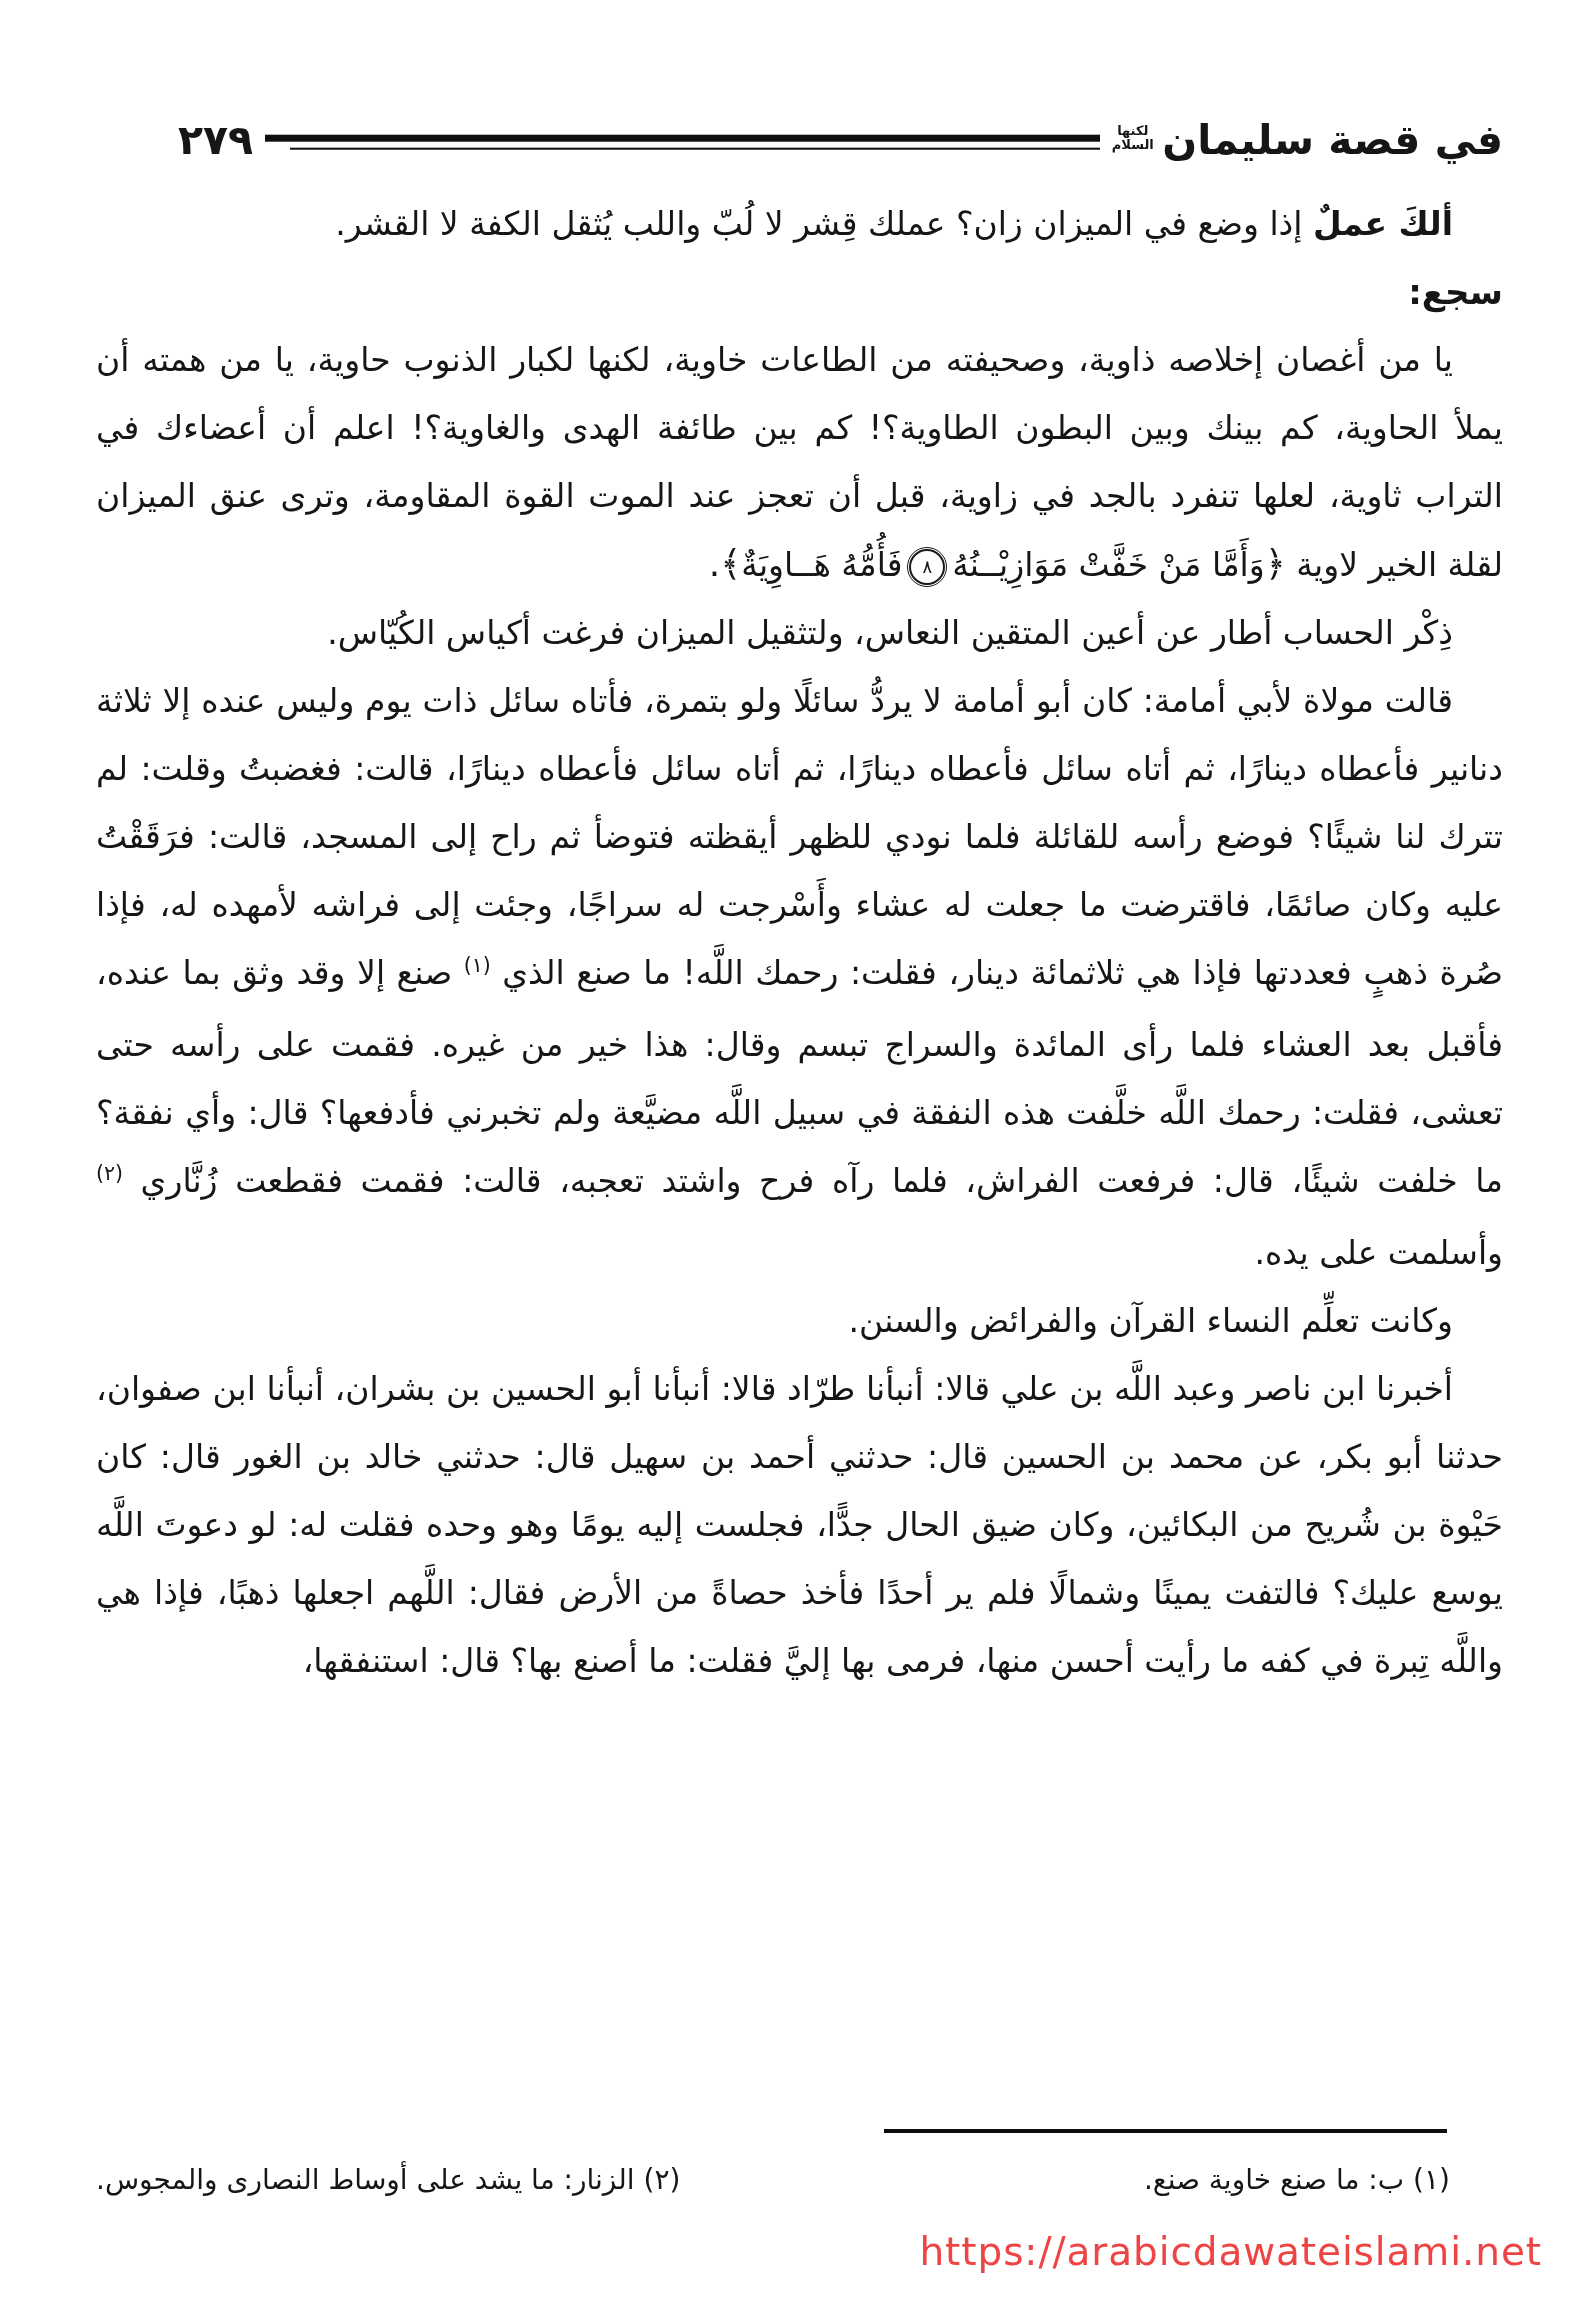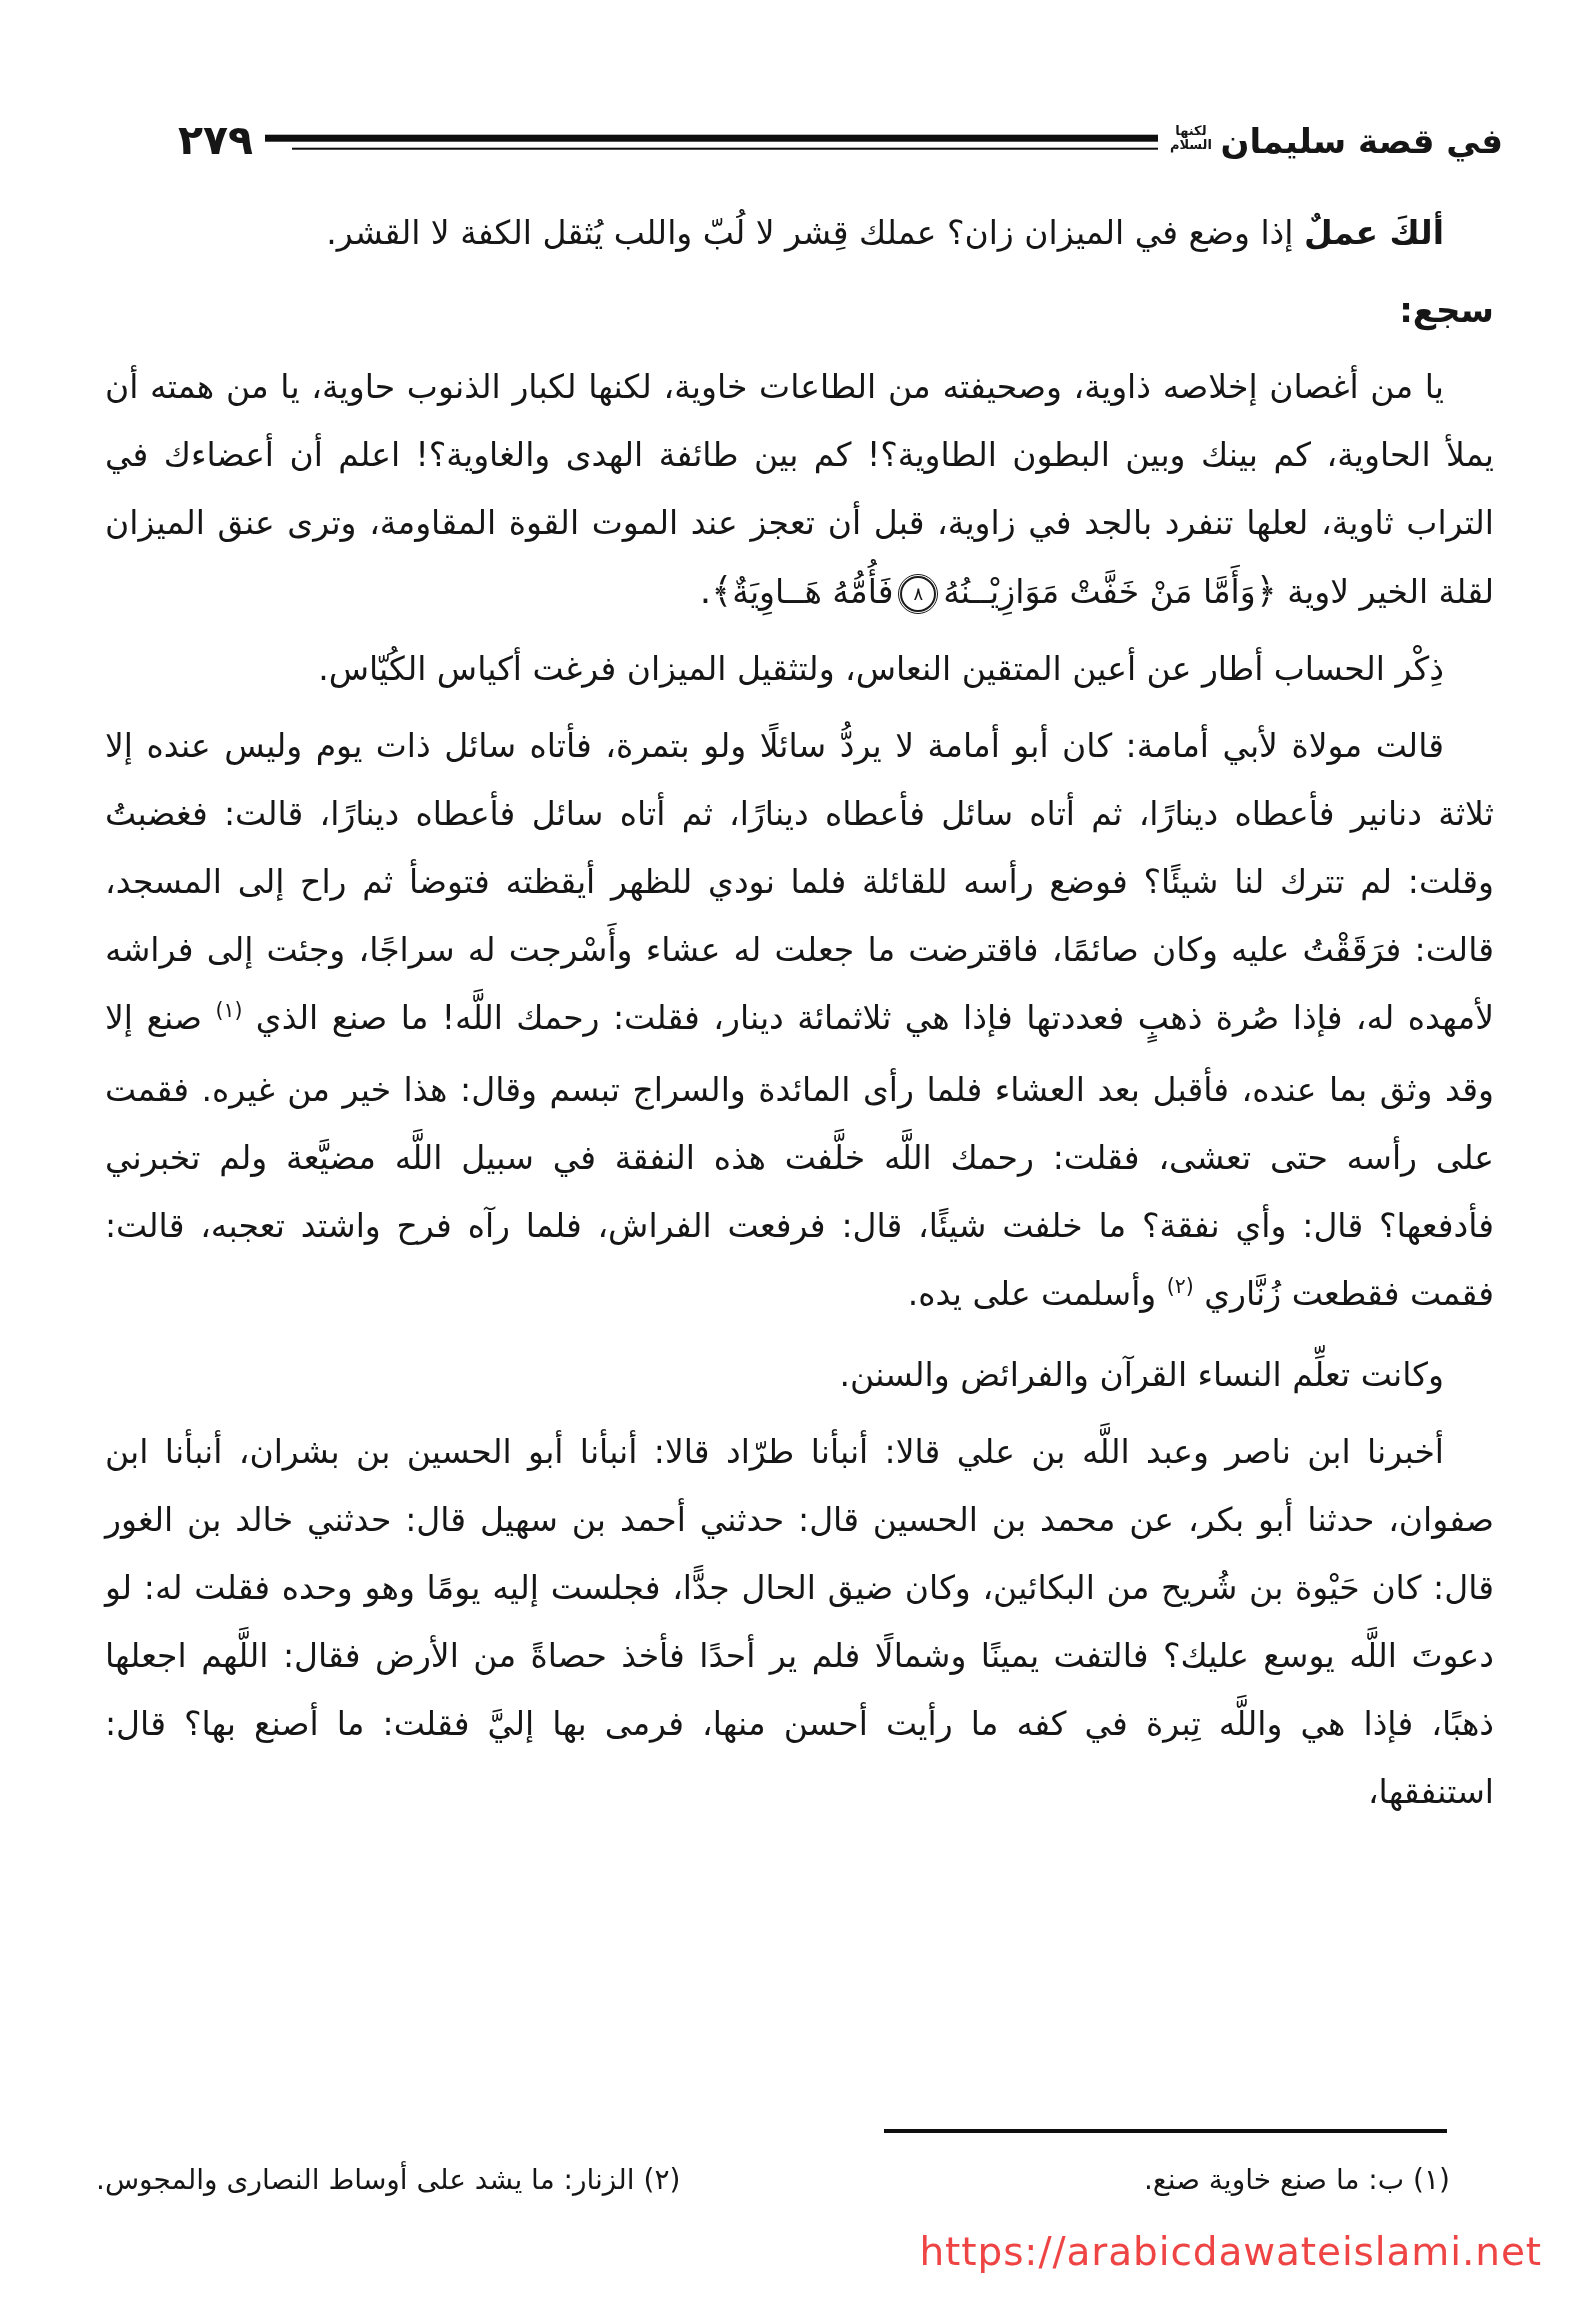--- a/index.html
+++ b/index.html
@@ -25,21 +25,21 @@
     align-items: center;
     padding: 120px 82px 0 96px;
   }
   .title-wrap {
     display: inline-flex;
     align-items: center;
     gap: 8.6px;
     white-space: nowrap;
   }
   .title {
-    font-size: 34px;
+    font-size: 41px;
     font-weight: bold;
     line-height: 1;
   }
   .honorific {
     display: inline-flex;
     flex-direction: column;
     align-items: center;
     font-size: 13px;
     line-height: 1.05;
     font-weight: bold;
@@ -67,21 +67,21 @@
   .body {
     box-sizing: border-box;
     padding: 29px 82px 0 96px;
     height: 1960px;
     overflow: hidden;
     font-size: 33px;
     line-height: 68px;
     text-align: justify;
     text-align-last: right;
   }
-  .body p { margin: 9px; }
+  .body p { margin: 0; }
   .indent { text-indent: 50px; }
   .lead { font-weight: bold; }
   .p-intro { margin-bottom: 24px; }
   .heading-saj {
     font-weight: bold;
     font-size: 34px;
     margin: 8.6px 0 19px 0;
   }
   .fn-ref {
     font-size: 20.5px;

